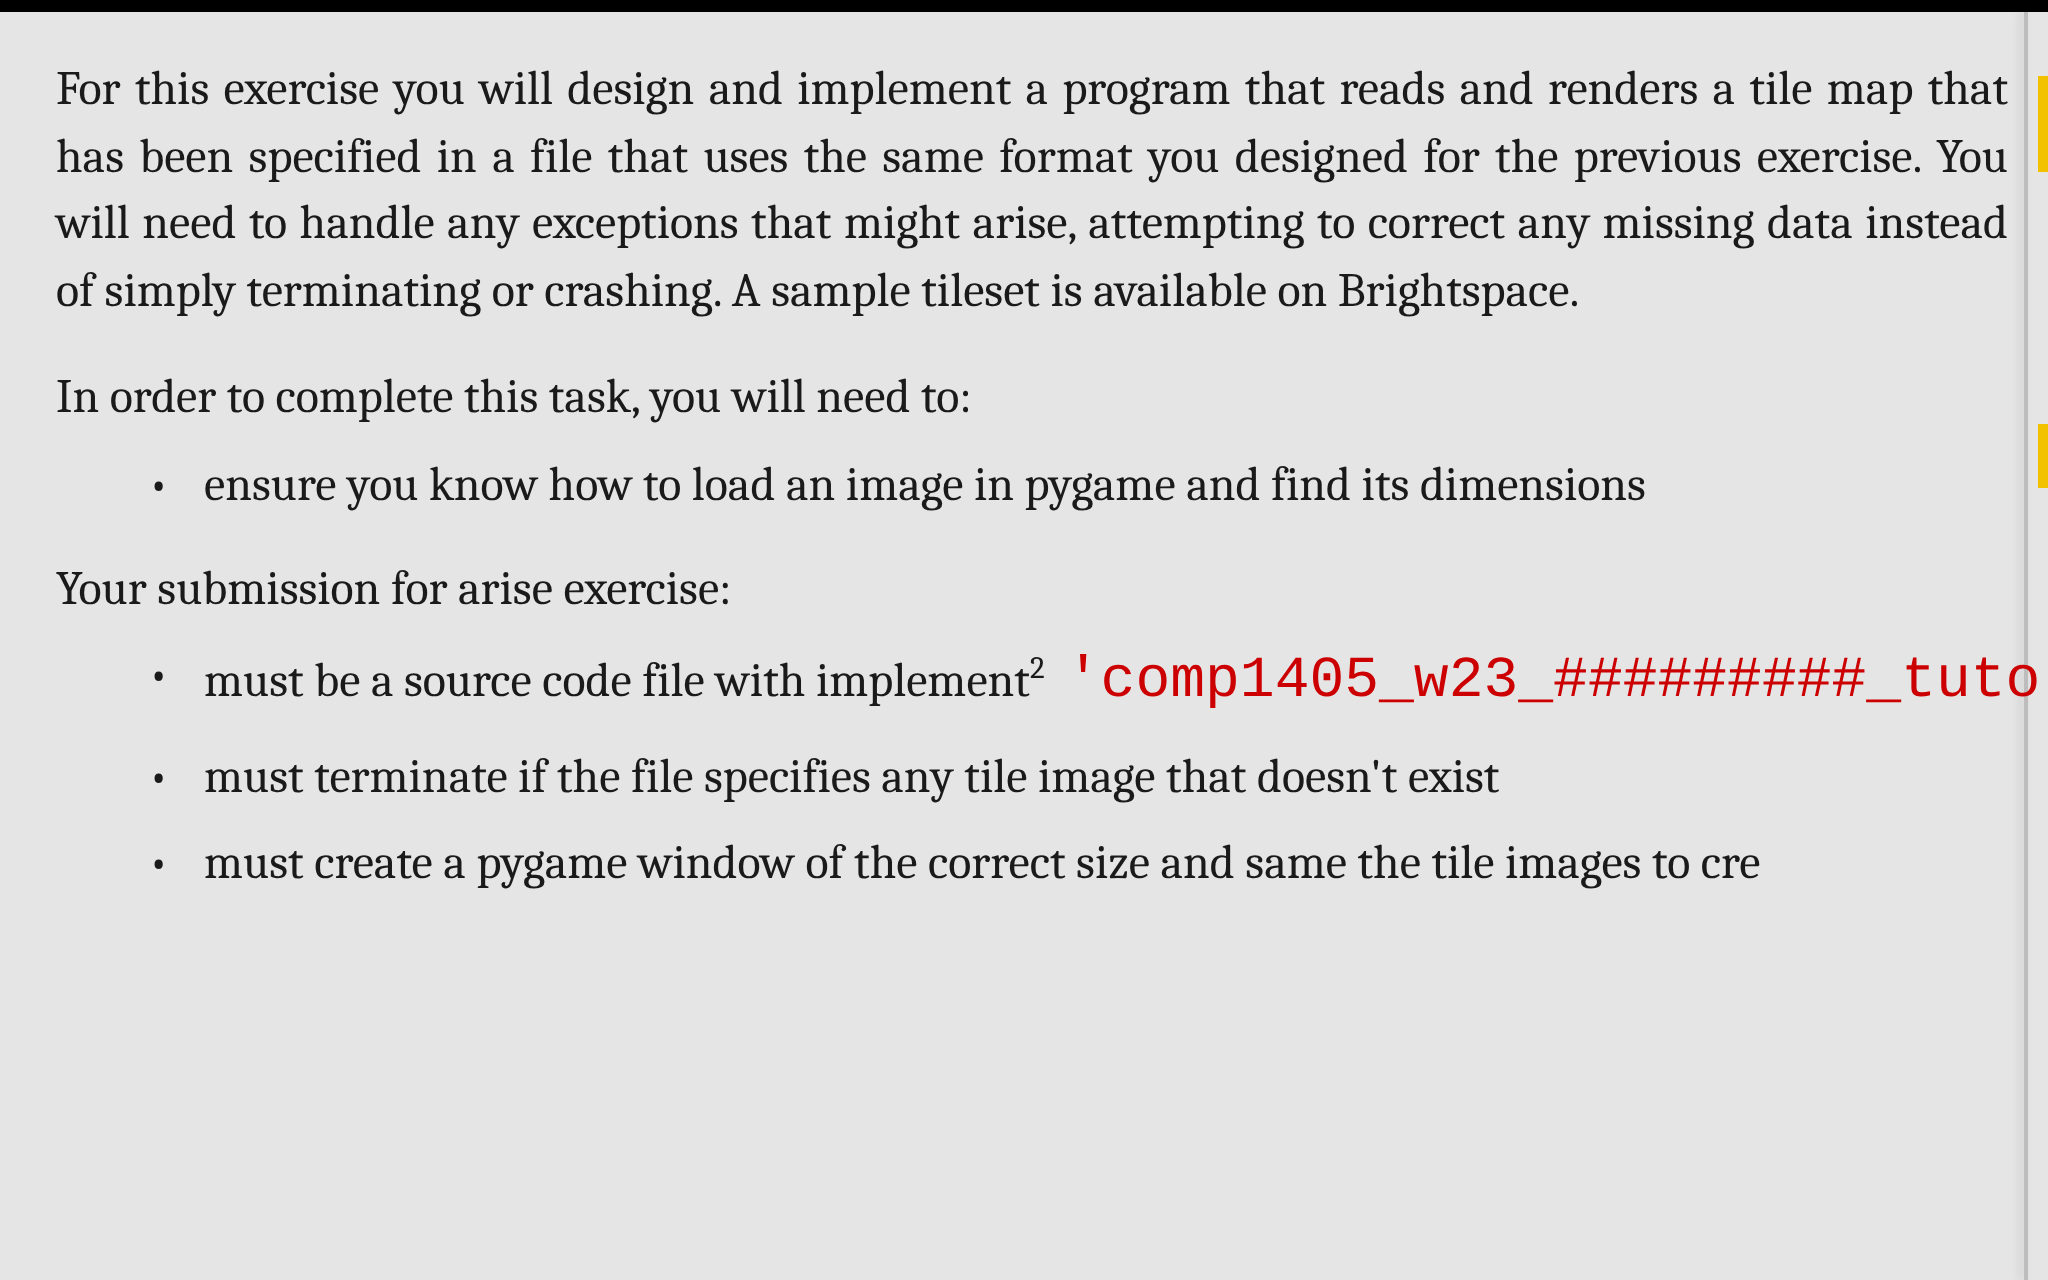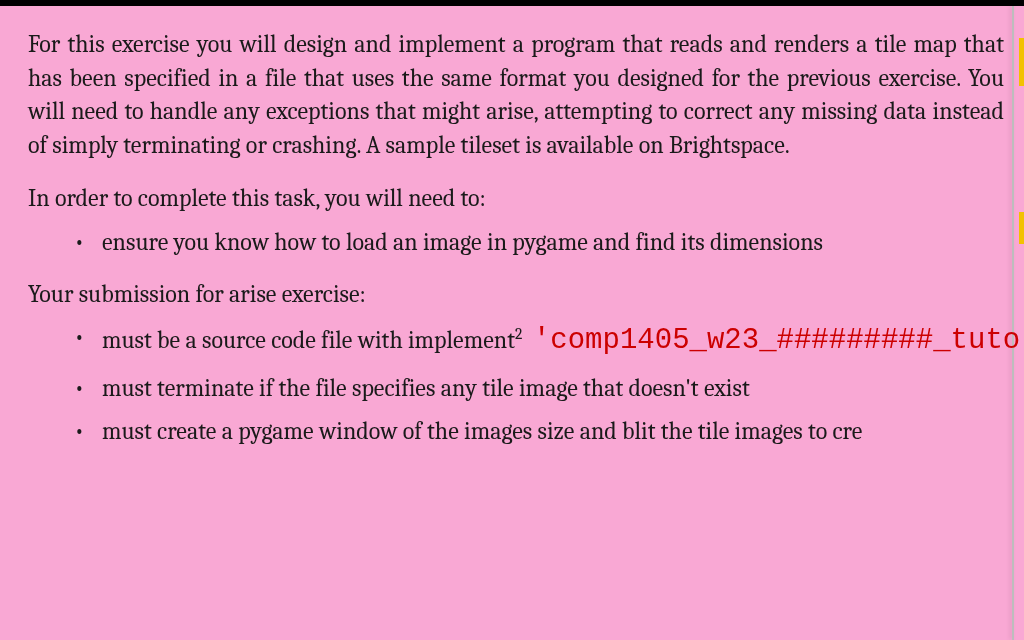--- a/index.html
+++ b/index.html
@@ -11,21 +11,21 @@
     overflow: hidden;
     font-family: Cambria, Georgia, 'Times New Roman', serif;
     color: #1a1a1a;
   }
   .page {
     box-sizing: border-box;
     width: 1024px;
     height: 640px;
     padding: 0 20px 0 28px;
     position: relative;
-    background: #f9a8d4;
+    background: #e5e5e5;
   }
   .top-border {
     position: absolute;
     top: 0;
     left: 0;
     right: 0;
     height: 6px;
     background: #000;
   }
   .right-divider {
@@ -110,18 +110,18 @@
 
     <p class="lead">Your submission for arise exercise:</p>
     <ul>
       <li>
         <span>must be a source code file with implement</span><sup>2</sup>&nbsp;&nbsp;<span class="red">'comp1405_w23_#########_tuto</span>
       </li>
       <li>
         <span>must terminate if the file specifies any tile image that doesn't exist</span>
       </li>
       <li>
-        <span>must create a pygame window of the images size and blit the tile images to cre</span>
+        <span>must create a pygame window of the correct size and same the tile images to cre</span>
       </li>
     </ul>
 
   </div>
 </div>
 
 </body></html>

